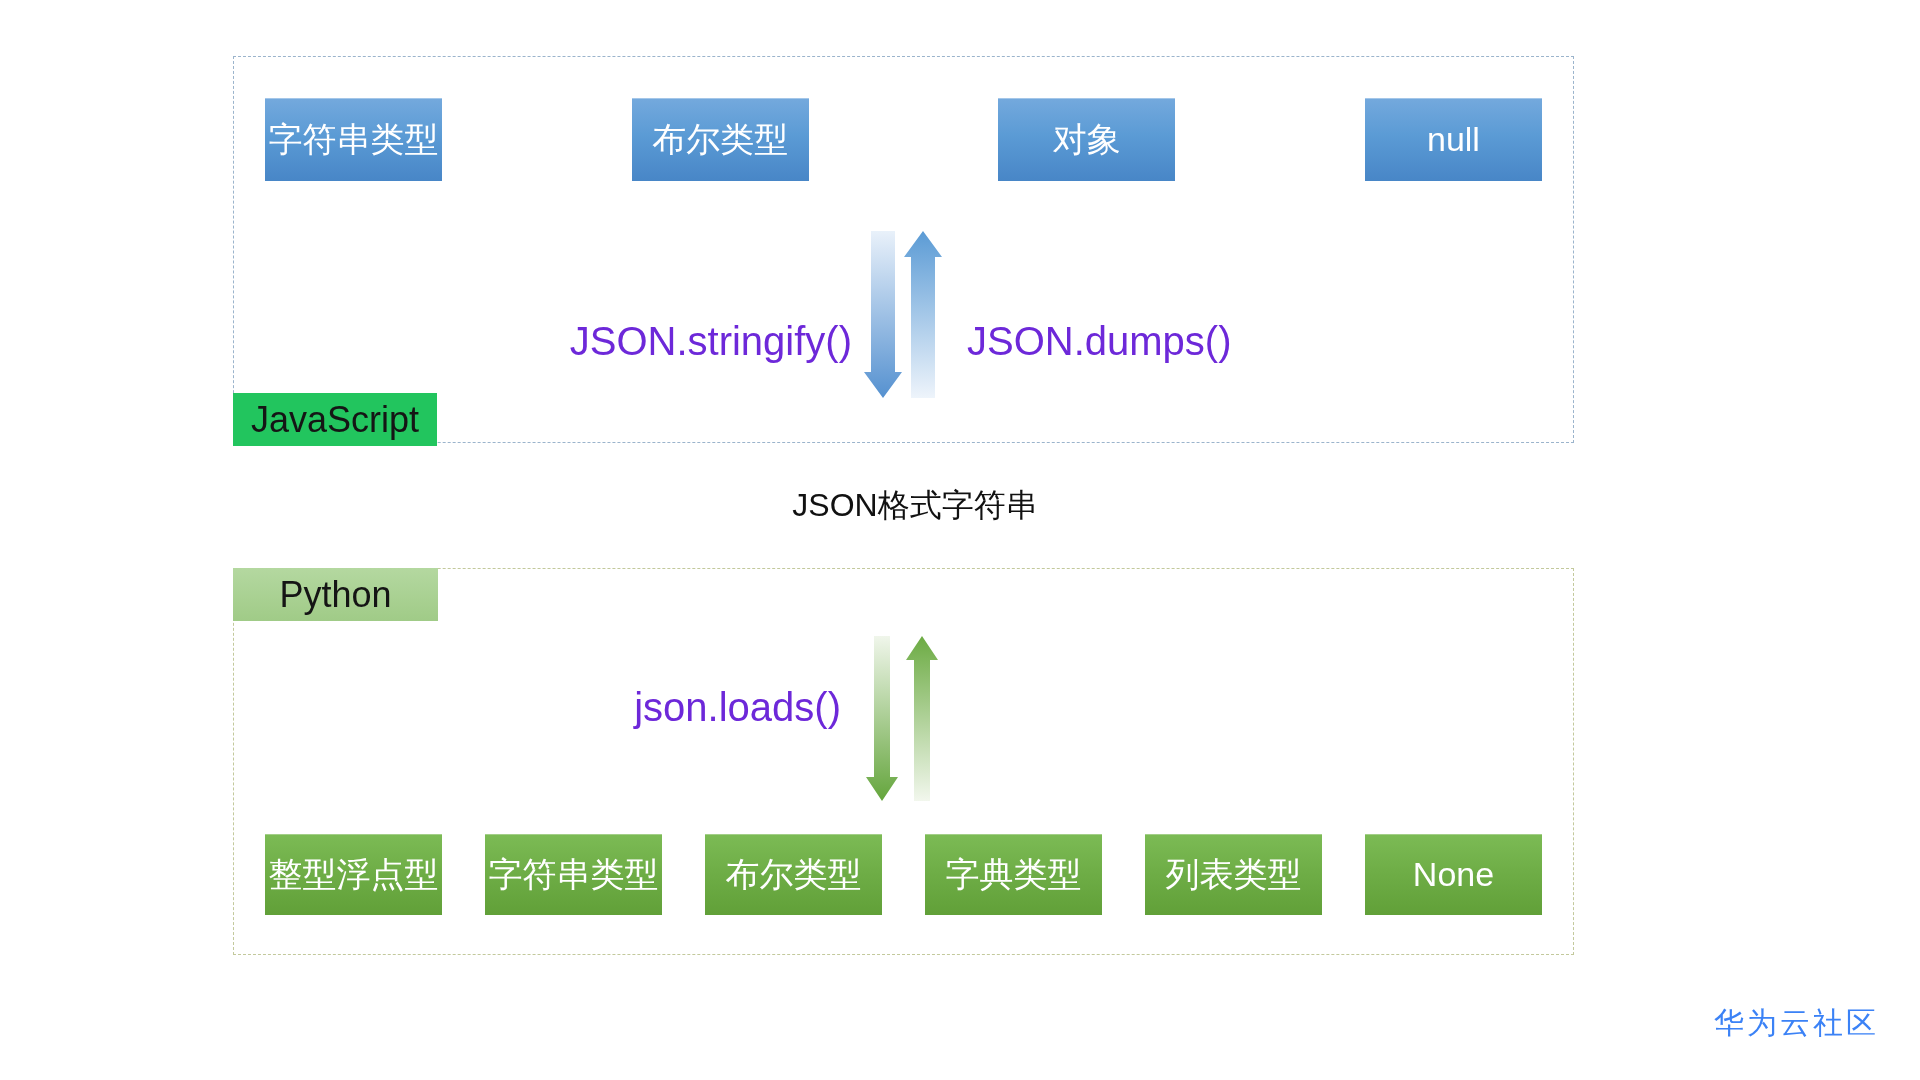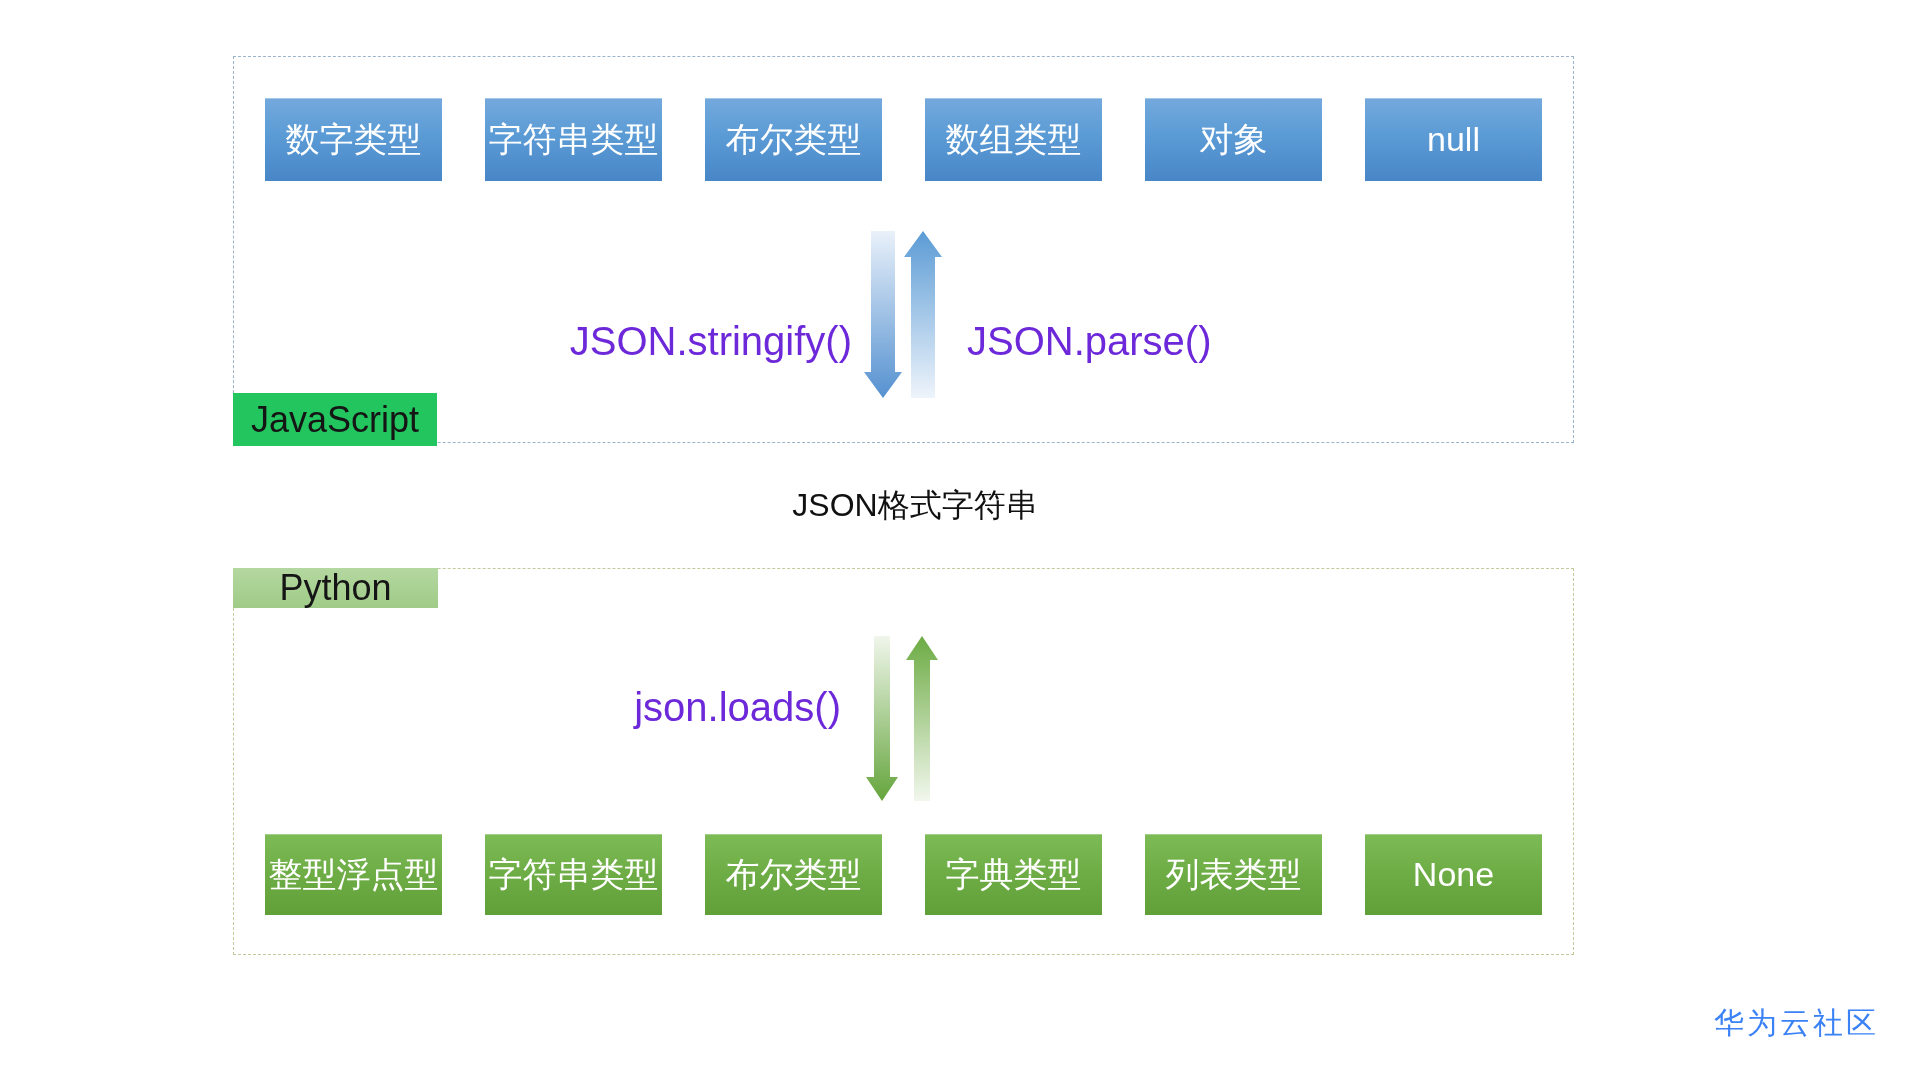--- a/index.html
+++ b/index.html
@@ -35,21 +35,21 @@
     background: linear-gradient(180deg, #7cbb55 0%, #6fae47 45%, #61a038 100%);
     box-shadow: inset 0 1px 0 rgba(255,255,255,.3);
   }
 
   
   .lang-chip {
     position: absolute; display: flex; align-items: center; justify-content: center;
     color: #151515; font-size: 36px;
   }
   .js-chip { left: -1px; bottom: -4px; width: 204px; height: 53px; background: #22c55e; }
-  .py-chip { left: -1px; top: -1px;  width: 205px; height: 40px;
+  .py-chip { left: -1px; top: -1px;  width: 205px; height: 53px;
              background: linear-gradient(180deg, #b4d8a0 0%, #a0cb87 100%); }
 
   
   .arrow-pair { position: absolute; display: flex; }
   .js-arrows { left: 630px; top: 174px; gap: 2px; }
   .py-arrows { left: 632px; top: 67px;  gap: 8px; }
   .arrow-pair svg { display: block; }
 
   
   .fn-label { position: absolute; color: #6d28d9; font-size: 40px; line-height: 42px; white-space: nowrap; }
@@ -71,24 +71,22 @@
   }
 </style>
 </head>
 <body>
 
 <div class="stage">
 
   <div class="lang-section js-section">
 
     <div class="type-row js-row">
-      <div class="type-box js-box">数字类型</div>
       <div class="type-box js-box">字符串类型</div>
       <div class="type-box js-box">布尔类型</div>
-      <div class="type-box js-box">数组类型</div>
       <div class="type-box js-box">对象</div>
       <div class="type-box js-box">null</div>
     </div>
 
     <div class="fn-label js-serialize">JSON.stringify()</div>
 
     <div class="arrow-pair js-arrows">
       <svg width="38" height="167" viewBox="0 0 38 167" aria-hidden="true">
         <defs>
           <linearGradient id="bd-g" x1="0" y1="0" x2="0" y2="1">
@@ -102,21 +100,21 @@
         <defs>
           <linearGradient id="bu-g" x1="0" y1="0" x2="0" y2="1">
             <stop offset="0" stop-color="#5b9bd5"></stop>
             <stop offset="1" stop-color="#eef4fb"></stop>
           </linearGradient>
         </defs>
         <polygon points="19,0 38,26 31,26 31,167 7,167 7,26 0,26" fill="url(#bu-g)"></polygon>
       </svg>
     </div>
 
-    <div class="fn-label js-deserialize">JSON.parse()</div>
+    <div class="fn-label js-deserialize">JSON.dumps()</div>
 
     <div class="lang-chip js-chip">JavaScript</div>
   </div>
 
   <div class="json-string-label">JSON格式字符串</div>
 
   <div class="lang-section py-section">
 
     <div class="lang-chip py-chip">Python</div>
 

